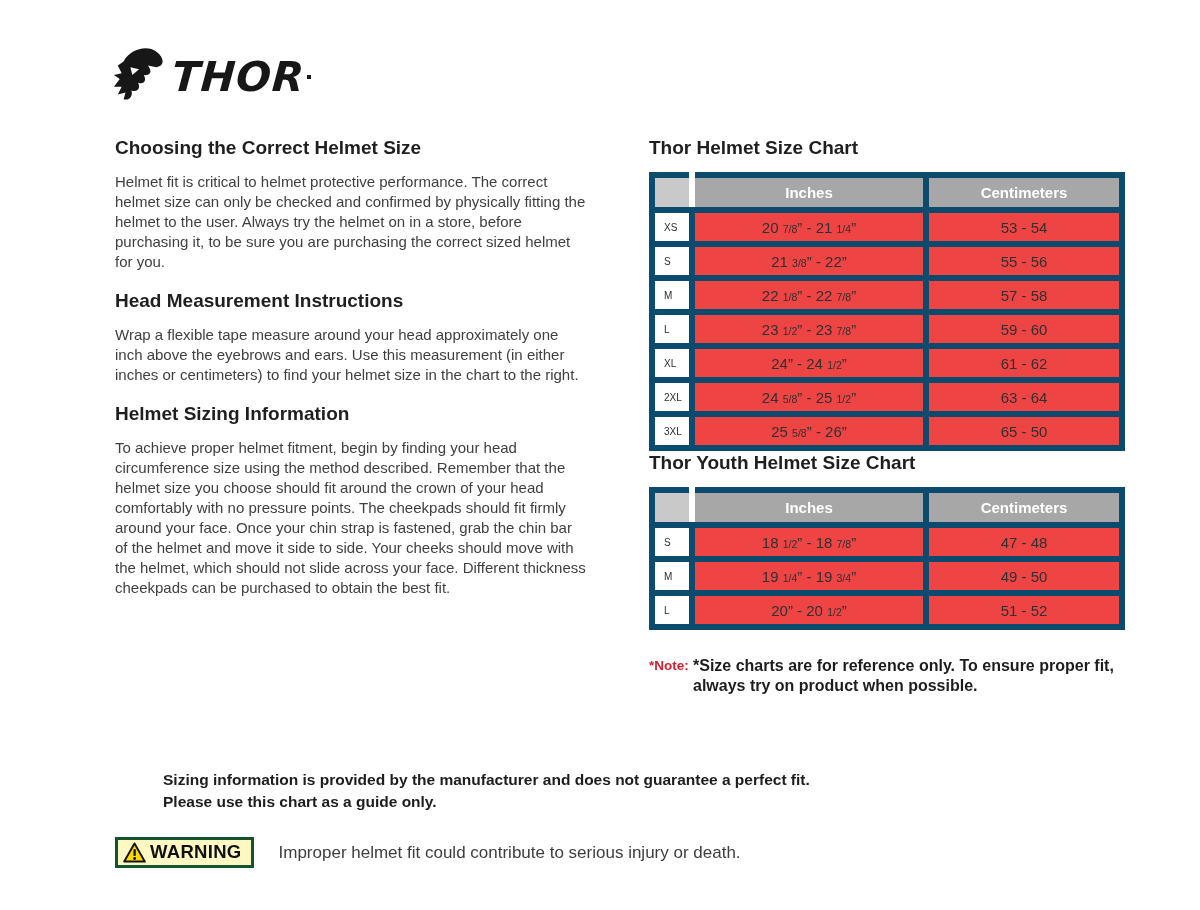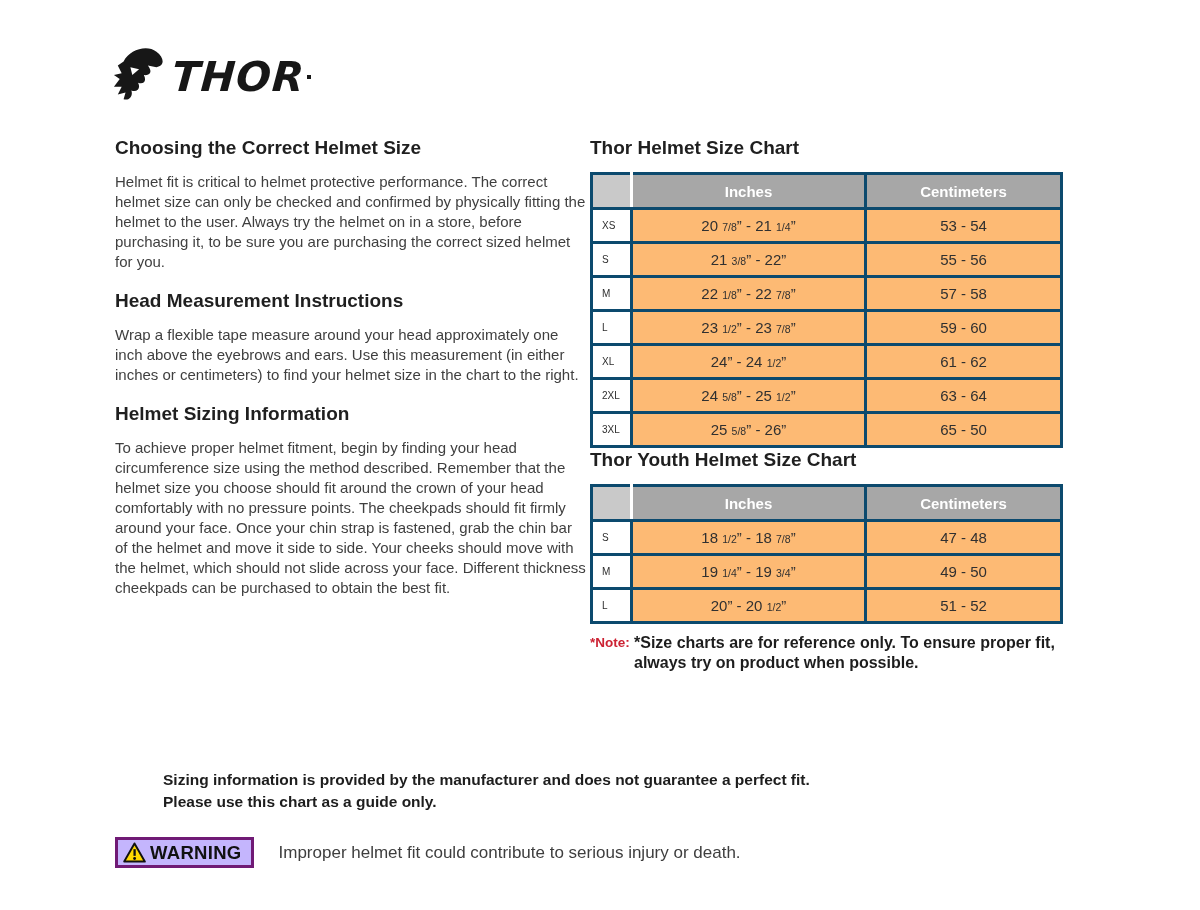--- a/index.html
+++ b/index.html
@@ -14,62 +14,62 @@
   .logo-icon { width:58px; height:62px; display:block; }
   .logo-text {
     font-family:"DejaVu Sans", sans-serif; font-weight:bold; font-style:italic;
     font-size:41px; color:#171717; letter-spacing:1px; line-height:1;
     transform:skewX(-4deg); margin-left:2px;
   }
   .reg-mark { display:inline-block; width:4px; height:4px; background:#171717; margin-left:2px; }
 
   
   .left-col  { position:absolute; left:115px; top:136px; width:472px; }
-  .right-col { position:absolute; left:590px; top:136px; width:470px; }
+  .right-col { position:absolute; left:649px; top:136px; width:470px; }
 
   h2.section-heading {
     font-size:19px; line-height:23px; font-weight:bold; color:#1f1f1f; margin:0 0 13px 0;
   }
   .left-col p.section-body {
     font-size:15px; line-height:20px; color:#3f3f3f; margin:0 0 17px 0;
   }
 
   
   table.size-chart {
     border-collapse:collapse; width:470px; table-layout:fixed; margin-top:1px;
   }
-  table.size-chart th, table.size-chart td { border:3px solid #0c4a6e; }
+  table.size-chart th, table.size-chart td { border:6px solid #0c4a6e; }
   table.size-chart thead th {
     background:#a7a7a7; color:#ffffff; height:35px; font-size:15px; font-weight:bold; text-align:center;
   }
   table.size-chart thead th.corner { background:#c9c9c9; border-right-color:#ffffff; }
   table.size-chart tbody th.size-col {
     background:#ffffff; font-weight:normal; font-size:10px; color:#2e2e2e;
     text-align:left; padding-left:9px; height:34px;
   }
   table.size-chart tbody td {
-    background:#fdba74; text-align:center; font-size:15px; color:#303030; height:34px;
+    background:#ef4444; text-align:center; font-size:15px; color:#303030; height:34px;
   }
   .frac { font-size:10.5px; }
   .chart-title { margin-bottom:14px; }
   .youth-title { margin-top:27px; }
 
   
-  .note { display:flex; margin-top:9px; width:470px; }
+  .note { display:flex; margin-top:26px; width:470px; }
   .note-label { color:#cc2233; font-weight:bold; font-size:13.5px; line-height:20px; flex:0 0 44px; }
   .note-text  { color:#1d1d1d; font-weight:bold; font-size:16px; line-height:20px; }
 
   
   .footer { position:absolute; left:115px; top:769px; width:650px;margin-left:48px; }
   .footer p { font-size:15.5px; font-weight:bold; color:#1d1d1d; line-height:22px; }
 
   .warning-row { position:absolute; left:115px; top:837px; display:flex; align-items:center; }
   .warning-box {
-    border:3px solid #701a75; display:flex; align-items:flex-end;
-    padding:2px 9px 2px 5px; background:#c4b5fd;
+    border:3px solid #14532d; display:flex; align-items:flex-start;
+    padding:2px 9px 2px 5px; background:#fef9c3;
   }
   .warning-icon { width:23px; height:21px; display:block; margin-right:4px; }
   .warning-label {
     font-size:18.5px; font-weight:bold; color:#111111; letter-spacing:0.3px; line-height:1.1;
   }
   .warning-text { font-size:17px; color:#3e3e3e; margin-left:25px; }
 </style>
 </head>
 <body>
 

